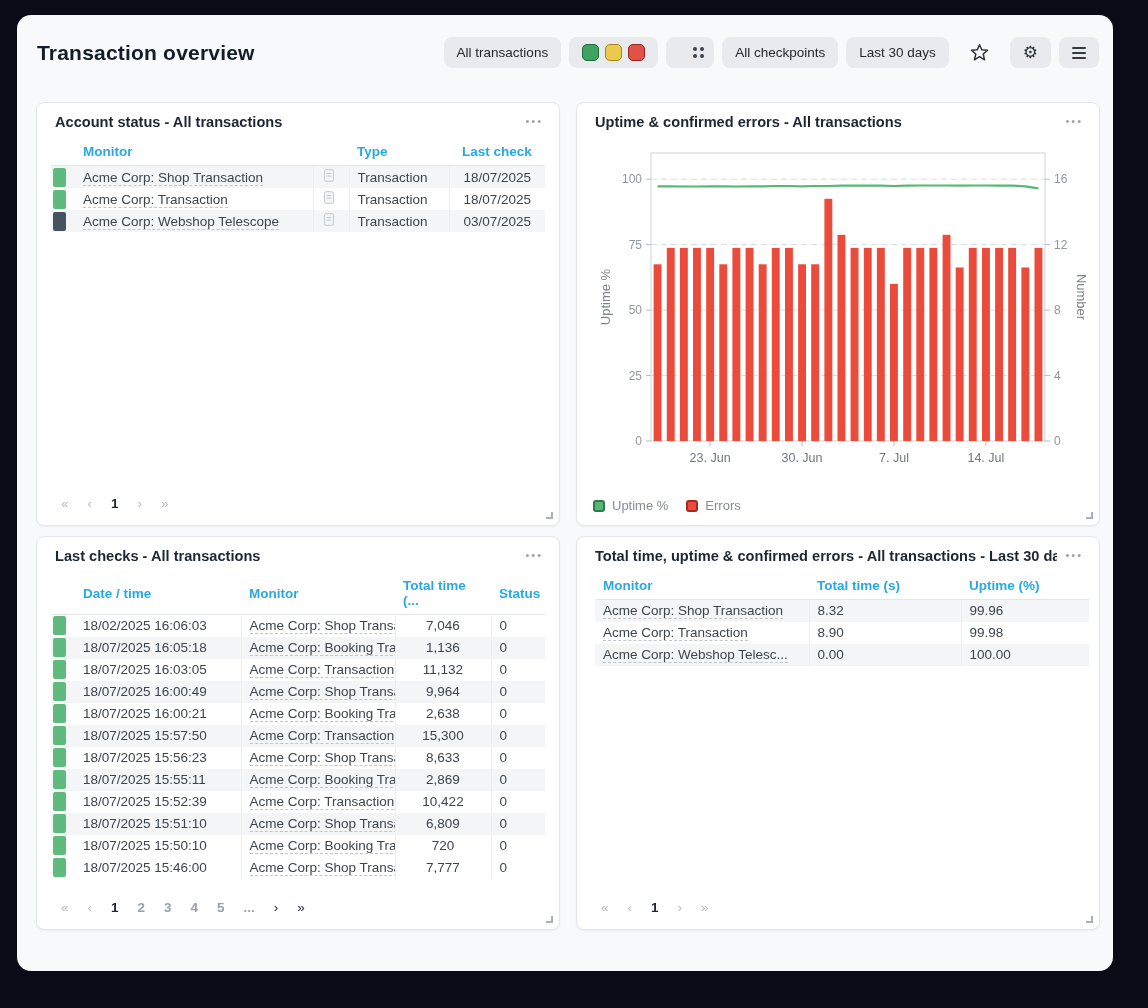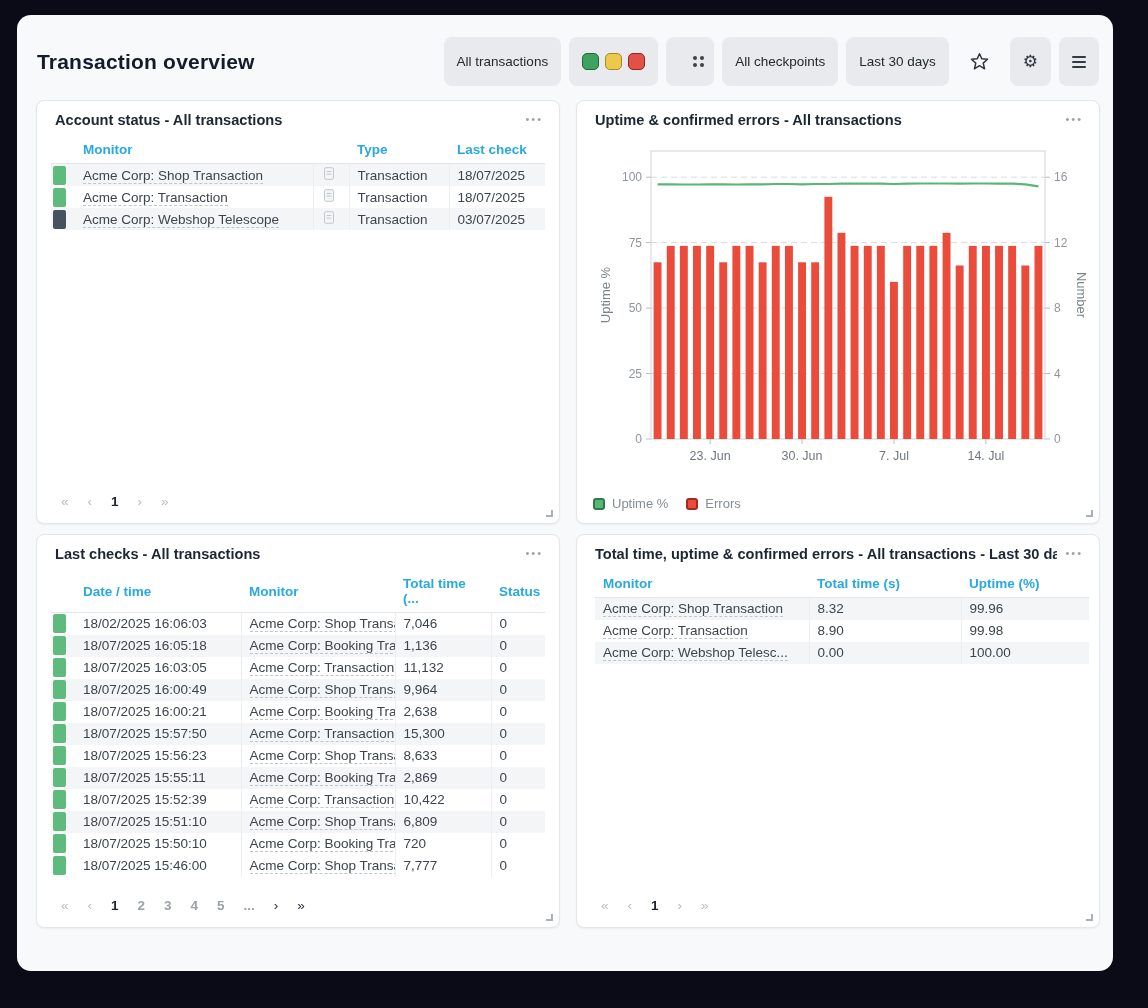--- a/index.html
+++ b/index.html
@@ -6,55 +6,55 @@
   html,body { width:1148px; height:1008px; }
   body { background:#0b0b17; font-family:"Liberation Sans","DejaVu Sans",sans-serif; overflow:hidden; position:relative; }
 
   .card { position:absolute; left:17px; top:15px; width:1096px; height:956px;
           background:#f8f9fb; border-radius:14px; }
 
   
   .card-head { display:flex; align-items:center; justify-content:space-between; padding:22px 14px 14px 20px; }
   h1 { font-size:21px; font-weight:700; color:#121c2b; letter-spacing:.2px; }
   .toolbar { display:flex; align-items:center; gap:8px; }
-  .tbtn { border:none; background:#e8eaed; border-radius:8px; height:49px; padding:0 13px;
+  .tbtn { border:none; background:#e8eaed; border-radius:8px; height:31px; padding:0 13px;
           font:500 13.5px "Liberation Sans",sans-serif; color:#23292f; cursor:pointer;
           display:flex; align-items:center; gap:6px; }
   .tbtn.plain { background:transparent; }
   .sq3 { width:17px; height:17px; border-radius:5px; display:inline-block; }
   .dotgrid { display:grid; grid-template-columns:4px 4px; gap:3px; margin:0 6px; }
   .dotgrid i { width:4px; height:4px; border-radius:50%; background:#3c434b; }
   .widebtn { width:48px; justify-content:flex-end; padding:0 4px; }
   .glyph { font-size:17px; color:#2f353d; line-height:1; }
   .hamb { display:flex; flex-direction:column; gap:3px; }
   .hamb i { width:14px; height:2px; background:#343a42; border-radius:1px; }
 
   
   .grid { display:grid; grid-template-columns:524px 524px; grid-template-rows:424px 394px;
-          gap:10px 16px; padding-left:19px; }
+          gap:10px 16px; padding-left:19px;margin-top:20px; }
   .panel { position:relative; background:#ffffff; border:1px solid #e3e6ea; border-radius:8px;
            box-shadow:0 1px 2px rgba(16,24,40,.05); padding:11px 14px 10px;
            display:flex; flex-direction:column; overflow:hidden; }
   .panel-head { display:flex; align-items:flex-start; justify-content:space-between; margin:0 0 9px 4px; }
   .panel-head h2 { font-size:14.6px; font-weight:700; color:#1d2633; white-space:nowrap; overflow:hidden; }
   .kebab { border:none; background:none; color:#9aa1a8; font-size:11px; letter-spacing:2px;
            cursor:pointer; line-height:10px; padding:2px 2px 6px 8px; }
   .resize { position:absolute; right:6px; bottom:6px; width:7px; height:7px;
             border-right:2px solid #aab0b7; border-bottom:2px solid #aab0b7; cursor:nwse-resize; }
 
   
   table { border-collapse:collapse; table-layout:fixed; width:100%; font-size:13.5px; }
   th { color:#29a9e0; font-weight:700; text-align:left; padding:3px 8px 6px; border-bottom:1px solid #e2e5e9; }
   td { padding:2px 8px; height:22px; color:#3d444c; white-space:nowrap; overflow:hidden; border-left:1px solid #eceef1; }
   td.c-sq, th.c-sq, td.first, th.first { border-left:none; }
   tr.alt td { background:#f4f5f7; }
   td.c-sq { padding:1px 0 1px 2px; }
   .sq { display:block; width:13px; height:19px; border-radius:2px; }
   .mlink { color:#3d444c; text-decoration:none; border-bottom:1px dashed #bfc6cd; cursor:pointer; }
-  td.num, th.num { text-align:left; }
+  td.num, th.num { text-align:center; }
   .docico { display:inline-block; vertical-align:-2px; cursor:pointer; }
 
   
   .pager { margin-top:auto; display:flex; align-items:center; gap:19px;
            padding:8px 2px 4px 10px; font-size:13.5px; }
   .pager span { cursor:pointer; color:#b6bcc2; }
   .pager .pg { color:#9aa1a8; font-weight:600; }
   .pager .on { color:#242c36; }
   .pager .active { color:#1c2430; font-weight:700; }
 

